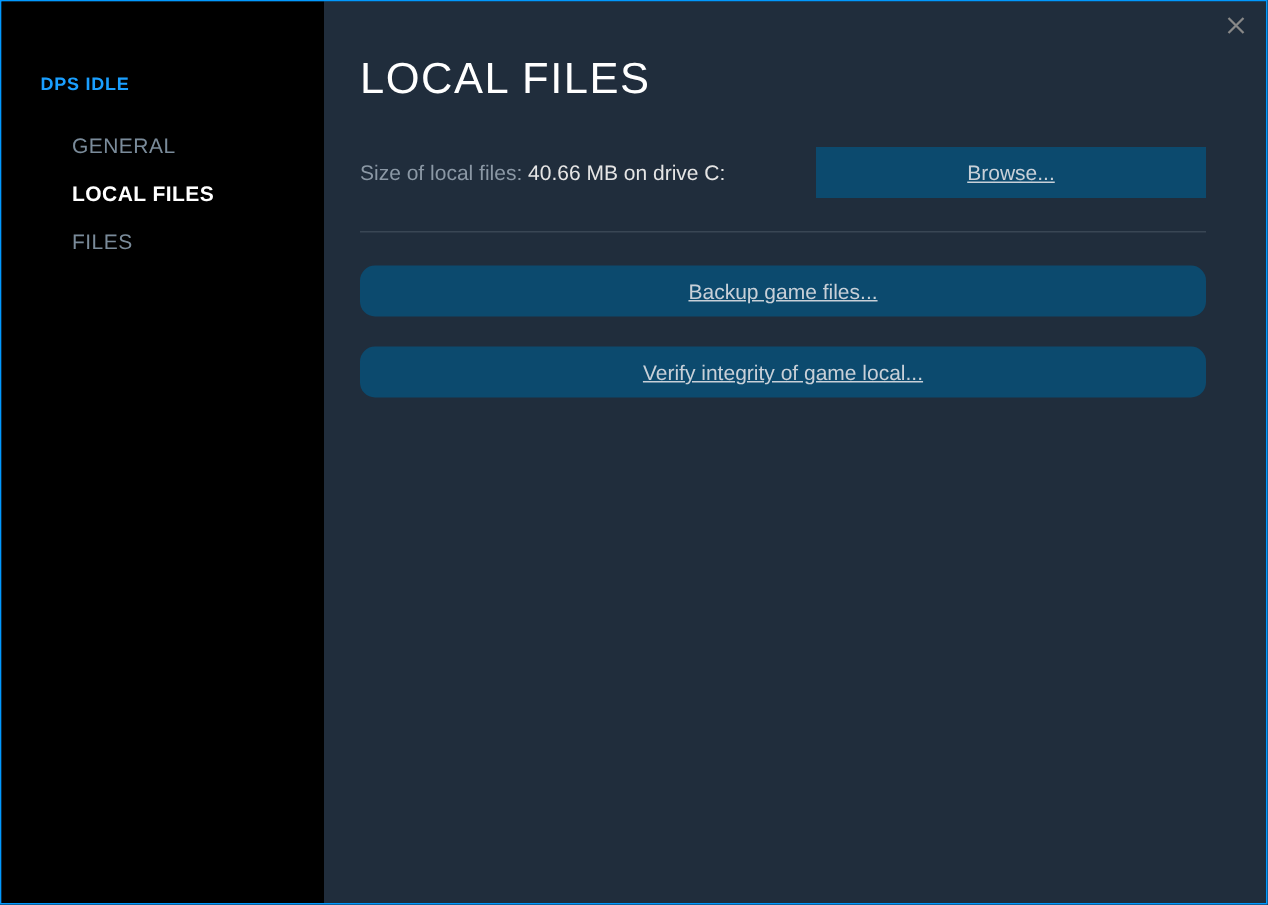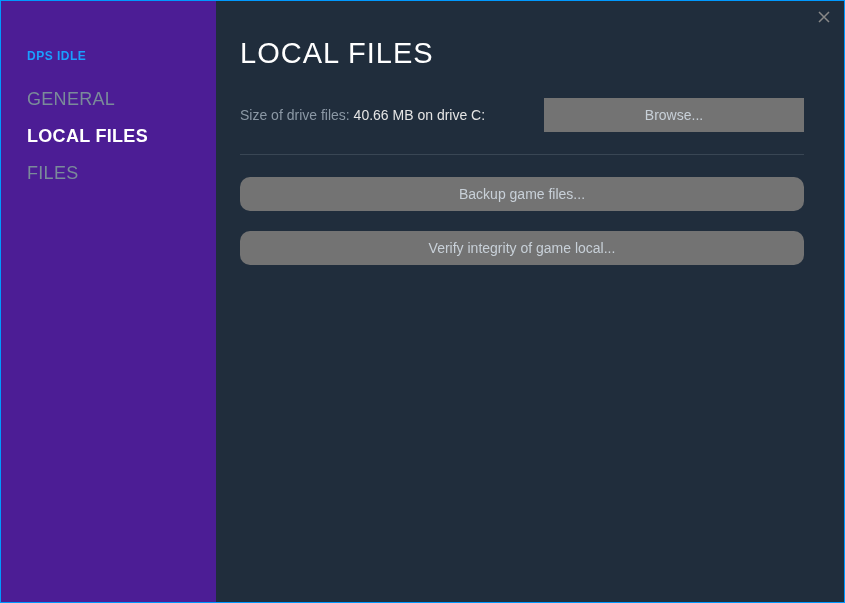--- a/index.html
+++ b/index.html
@@ -33,37 +33,38 @@
       cursor: pointer;
       color: #888;
       z-index: 10;
     }
     .close-btn svg {
       width: 12px;
       height: 12px;
     }
     .sidebar {
       width: 215px;
-      background: #4c1d95;
+      background: #000000;
       padding: 48px 0 0 0;
       flex-shrink: 0;
     }
     .game-title {
       color: #1a9fff;
       font-size: 12px;
       font-weight: 600;
       letter-spacing: 0.5px;
       padding: 0 26px 18px 26px;
     }
     .nav-item {
       color: #7a8b9a;
-      font-size: 18px;
+      font-size: 14px;
       padding: 8px 26px;
       cursor: pointer;
       letter-spacing: 0.3px;
+      margin-left: 21px;
     }
     .nav-item.active {
       color: #ffffff;
       font-weight: 600;
     }
     .main {
       flex: 1;
       background: #202d3c;
       padding: 36px 40px 0 24px;
     }
@@ -82,28 +83,29 @@
     }
     .size-text {
       color: #8b98a5;
       font-size: 14px;
     }
     .size-link {
       color: #e5e5e5;
       cursor: pointer;
     }
     .btn {
-      background: #737373;
+      background: #0c4a6e;
       color: #c8d0d8;
       font-size: 14px;
       border: none;
       padding: 9px 0;
       cursor: pointer;
       text-align: center;
       font-family: inherit;
+      text-decoration: underline;
     }
     .browse-btn {
       width: 260px;
     }
     .divider {
       height: 1px;
       background: #394654;
       margin-bottom: 22px;
     }
     .full-btn {
@@ -127,21 +129,21 @@
     <div class="nav-item">GENERAL</div>
     <div class="nav-item active">LOCAL FILES</div>
     <div class="nav-item">FILES</div>
   </div>
 
   <div class="main">
     <h1 class="page-title">LOCAL FILES</h1>
 
     <div class="size-row">
       <div class="size-text">
-        <span>Size of drive files: </span><span class="size-link">40.66 MB on drive C:</span>
+        <span>Size of local files: </span><span class="size-link">40.66 MB on drive C:</span>
       </div>
       <button class="btn browse-btn">Browse...</button>
     </div>
 
     <div class="divider"></div>
 
     <button class="btn full-btn">Backup game files...</button>
     <button class="btn full-btn">Verify integrity of game local...</button>
   </div>
 </div>

